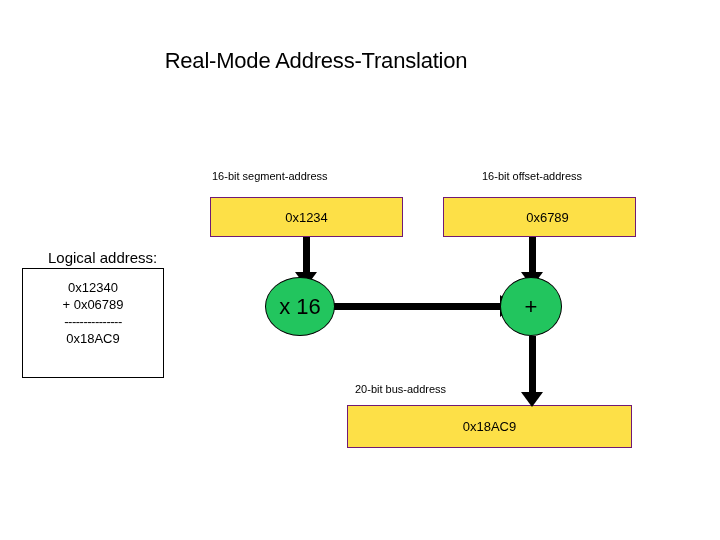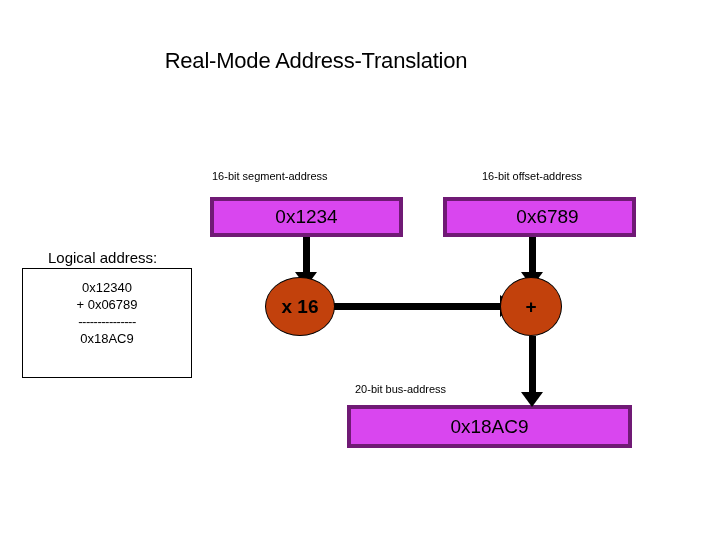--- a/index.html
+++ b/index.html
@@ -37,40 +37,40 @@
     white-space: nowrap;
   }
   .biglabel {
     position: absolute;
     font-size: 15px;
     white-space: nowrap;
   }
 
   .box {
     position: absolute;
-    background: #d946ef;
-    border: 4px solid #701a75;
+    background: #fde047;
+    border: 1px solid #701a75;
     box-sizing: border-box;
     display: flex;
     align-items: center;
     justify-content: center;
-    font-size: 19px;
+    font-size: 13px;
   }
 
   .circle {
     position: absolute;
-    background: #c2410c;
+    background: #22c55e;
     border: 1px solid #000000;
     border-radius: 50%;
     box-sizing: border-box;
     display: flex;
     align-items: center;
     justify-content: center;
-    font-size: 19px;
-    font-weight: bold;
+    font-size: 22px;
+    font-weight: normal;
     z-index: 3;
   }
 
   .calcbox {
     position: absolute;
     border: 1px solid #000000;
     box-sizing: border-box;
     background: #ffffff;
     font-size: 13px;
     text-align: center;
@@ -143,21 +143,21 @@
     <span>x 16</span>
   </div>
 
   <div class="circle" style="left:500px; top:277px; width:62px; height:59px;">
     <span>+</span>
   </div>
 
   <div class="arrow-v" style="left:529px; top:336px; height:62px;"></div>
   <div class="arrowhead-down" style="left:521px; top:392px;"></div>
 
-  <div class="calcbox" style="left:22px; top:268px; width:170px; height:110px;">
+  <div class="calcbox" style="left:22px; top:268px; width:142px; height:110px;">
     <div>0x12340</div>
     <div>+ 0x06789</div>
     <div class="calc-rule">---------------</div>
     <div>0x18AC9</div>
   </div>
 
   <div class="label" style="left:355px; top:383px;">20-bit bus-address</div>
 
 
   <div class="box" style="left:347px; top:405px; width:285px; height:43px;">

